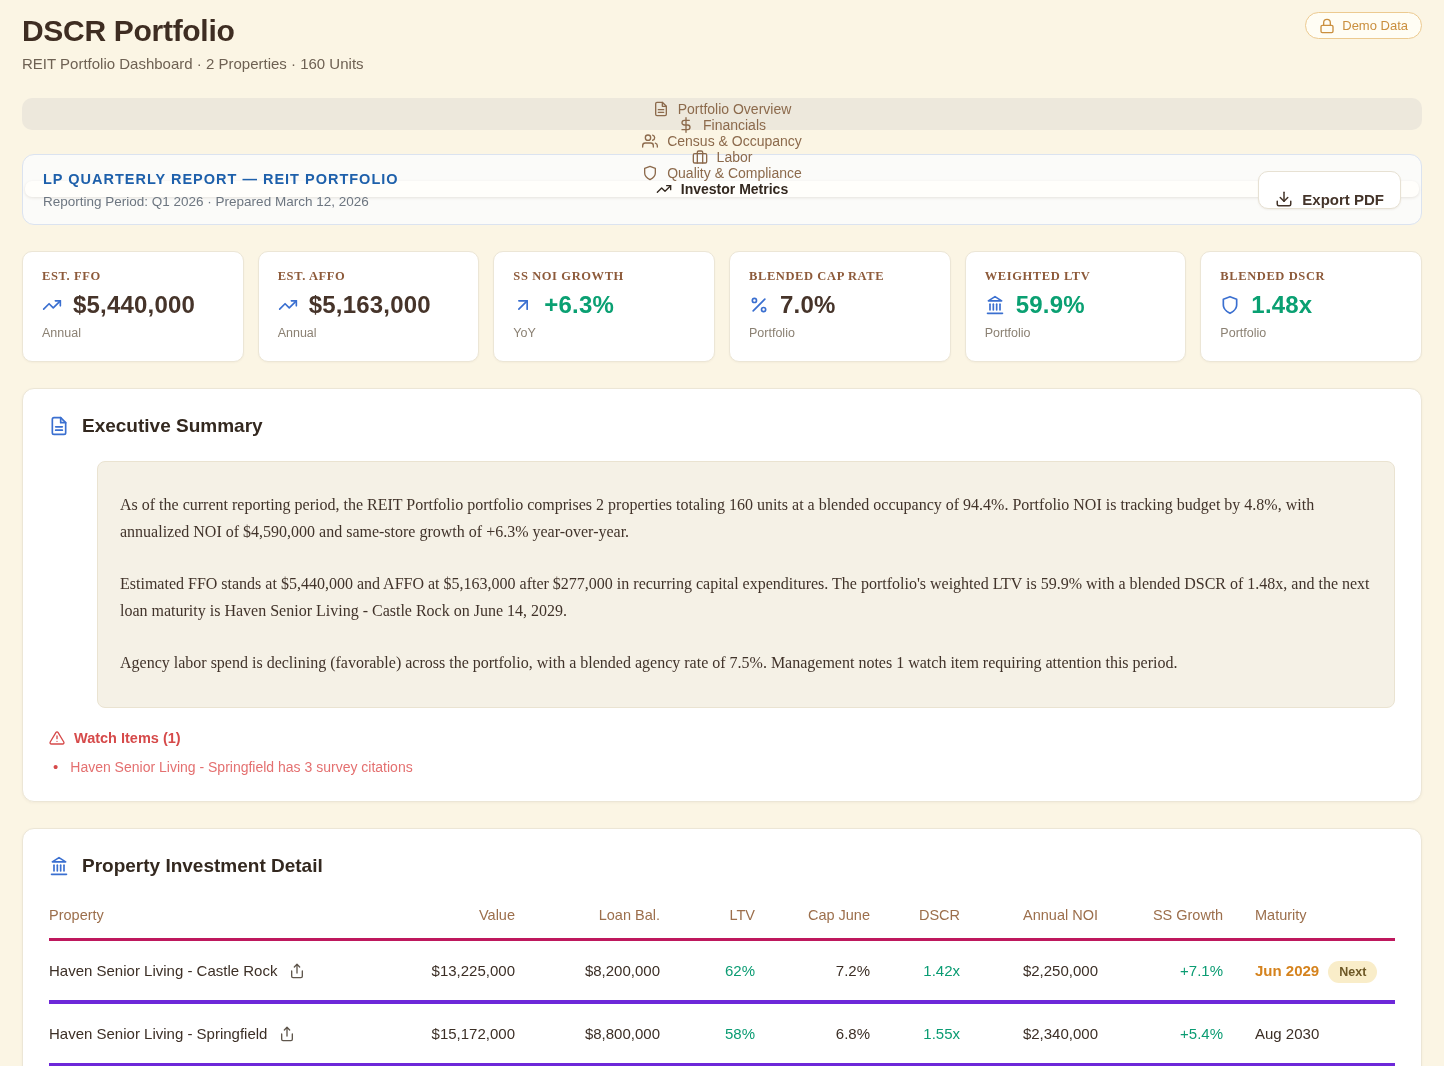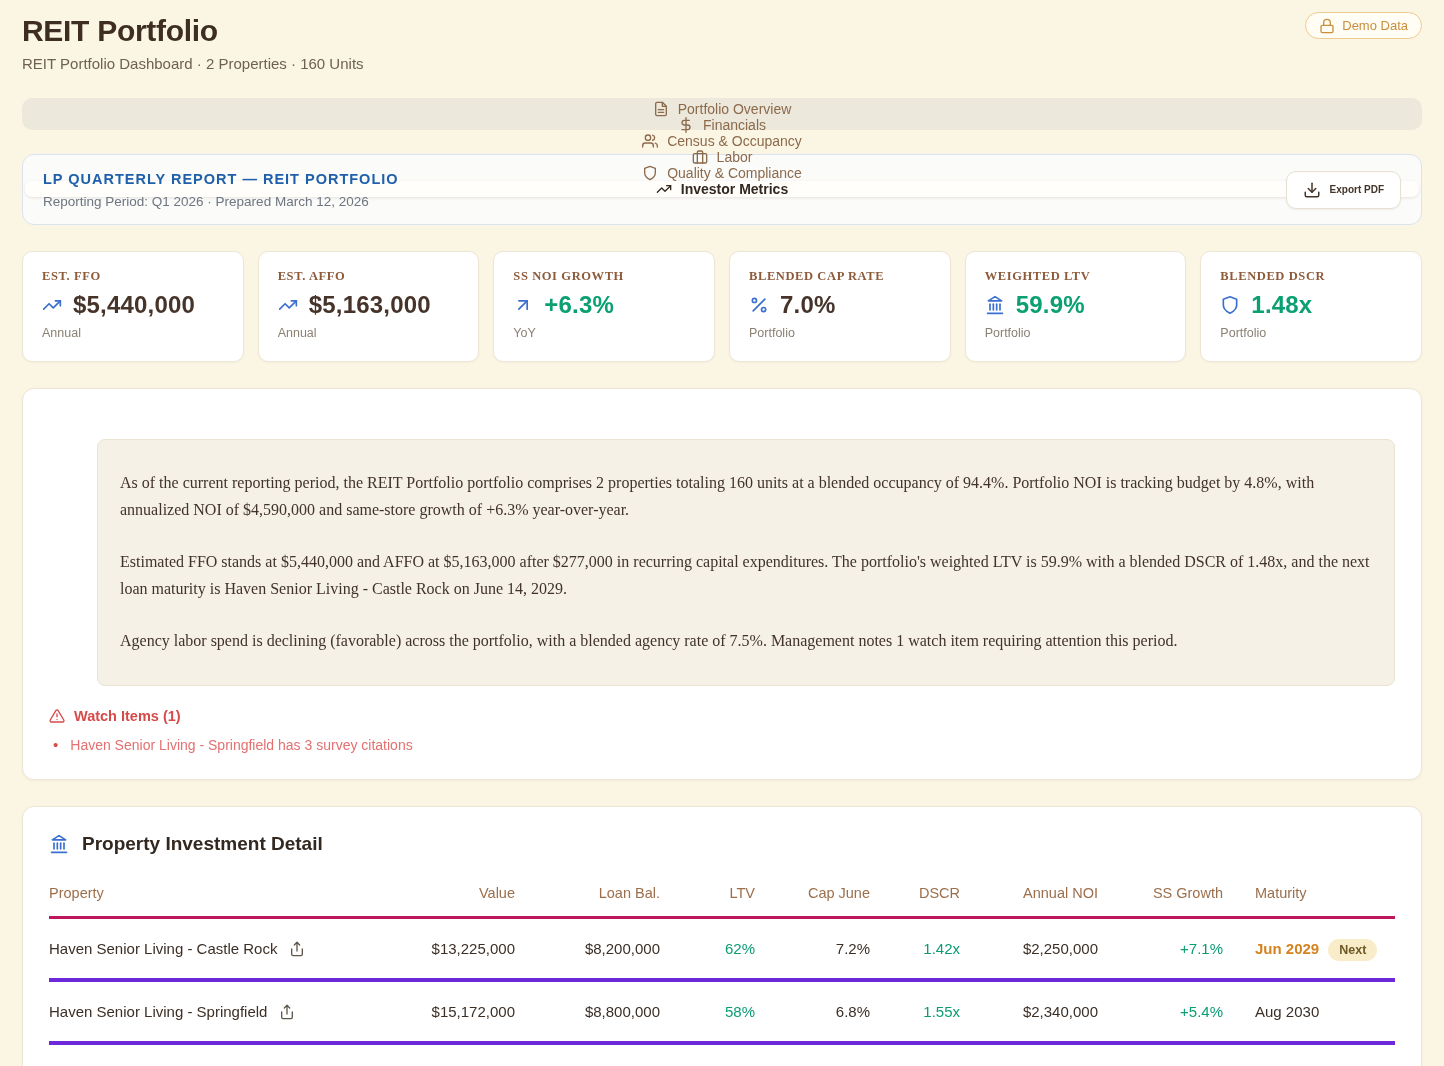--- a/index.html
+++ b/index.html
@@ -26,22 +26,22 @@
     font-size:14px; color:#8c6a4c; border-radius:7px; cursor:pointer; }
   .tab.active { background:#fffefb; color:#33281f; font-weight:bold;
     box-shadow:0 1px 3px rgba(80,60,30,.12); }
 
   
   .banner { margin-top:24px; background:#fbfbf9; border:1px solid #dbe3f0; border-radius:12px;
     padding:15px 20px; display:flex; justify-content:space-between; align-items:center; height:71px; }
   .banner-title { color:#1e60ab; font-weight:bold; font-size:14.5px; letter-spacing:1px; }
   .banner-sub { color:#6d7681; font-size:13.5px; margin-top:7px; }
   .export-btn { background:#ffffff; border:1px solid #e7e1d3; border-radius:10px; height:38px;
-    padding:0 16px; font-size:10px; font-weight:bold; color:#44342a; display:flex; gap:9px;
-    align-items:center; cursor:pointer; box-shadow:0 1px 2px rgba(80,60,30,.07);
+    padding:0 16px; font-size:15px; font-weight:bold; color:#44342a; display:flex; gap:9px;
+    align-items:flex-end; cursor:pointer; box-shadow:0 1px 2px rgba(80,60,30,.07);
     font-family:"Liberation Sans", sans-serif; }
 
   
   .kpi-row { display:flex; gap:14px; margin-top:26px; }
   .kpi { flex:1; background:#ffffff; border:1px solid #ece6d6; border-radius:10px;
     padding:17px 19px; height:111px; box-shadow:0 1px 2px rgba(80,60,30,.04); }
   .kpi-label { font-family:"Liberation Serif", serif; font-size:12.5px; font-weight:bold;
     color:#8d5a3a; letter-spacing:.6px; }
   .kpi-value-row { display:flex; gap:11px; align-items:center; margin-top:7px; }
   .kpi-value { font-size:24px; font-weight:bold; letter-spacing:.2px; }
@@ -87,21 +87,21 @@
   .blue { color:#3a6fd0; }
   .red { color:#d64a4a; }
 </style>
 </head>
 <body>
 
 <div class="page">
 
   <div class="header">
     <div>
-      <h1 class="title">REIT Portfolio</h1>
+      <h1 class="title">DSCR Portfolio</h1>
       <div class="subtitle">REIT Portfolio Dashboard · 2 Properties · 160 Units</div>
     </div>
     <div class="demo-badge">
       <span class="icon i-16" id="demo-lock-icon">
           <svg viewBox="0 0 24 24" fill="none" stroke="currentColor" stroke-width="2" stroke-linecap="round" stroke-linejoin="round">
             <rect x="3" y="11" width="18" height="11" rx="2"></rect>
             <path d="M7 11V7a5 5 0 0 1 10 0v4"></path>
           </svg>
         </span>
       <span>Demo Data</span>
@@ -264,20 +264,31 @@
               <path d="M12 22s8-4 8-10V5l-8-3-8 3v7c0 6 8 10 8 10z"></path>
             </svg>
           </span>
           <span class="kpi-value v-green">1.48x</span>
         </div>
         <div class="kpi-sub">Portfolio</div>
       </div>
     </div>
 
   <section class="card">
+    <div class="card-heading">
+      <span class="icon i-20 blue" id="doc-icon">
+          <svg viewBox="0 0 24 24" fill="none" stroke="currentColor" stroke-width="2" stroke-linecap="round" stroke-linejoin="round">
+            <path d="M14 2H6a2 2 0 0 0-2 2v16a2 2 0 0 0 2 2h12a2 2 0 0 0 2-2V8z"></path>
+            <polyline points="14 2 14 8 20 8"></polyline>
+            <line x1="16" y1="13" x2="8" y2="13"></line>
+            <line x1="16" y1="17" x2="8" y2="17"></line>
+          </svg>
+        </span>
+      <span>Executive Summary</span>
+    </div>
     <div class="summary-box" id="summary-box">
         <p>As of the current reporting period, the REIT Portfolio portfolio comprises 2 properties totaling 160 units at a blended occupancy of 94.4%. Portfolio NOI is tracking budget by 4.8%, with annualized NOI of $4,590,000 and same-store growth of +6.3% year-over-year.</p>
         <p>Estimated FFO stands at $5,440,000 and AFFO at $5,163,000 after $277,000 in recurring capital expenditures. The portfolio's weighted LTV is 59.9% with a blended DSCR of 1.48x, and the next loan maturity is Haven Senior Living - Castle Rock on June 14, 2029.</p>
         <p>Agency labor spend is declining (favorable) across the portfolio, with a blended agency rate of 7.5%. Management notes 1 watch item requiring attention this period.</p>
       </div>
     <div class="watch">
       <div class="watch-head">
         <span class="icon i-16 red" id="warn-icon">
             <svg viewBox="0 0 24 24" fill="none" stroke="currentColor" stroke-width="2" stroke-linecap="round" stroke-linejoin="round">
               <path d="M10.29 3.86L1.82 18a2 2 0 0 0 1.71 3h16.94a2 2 0 0 0 1.71-3L13.71 3.86a2 2 0 0 0-3.42 0z"></path>

